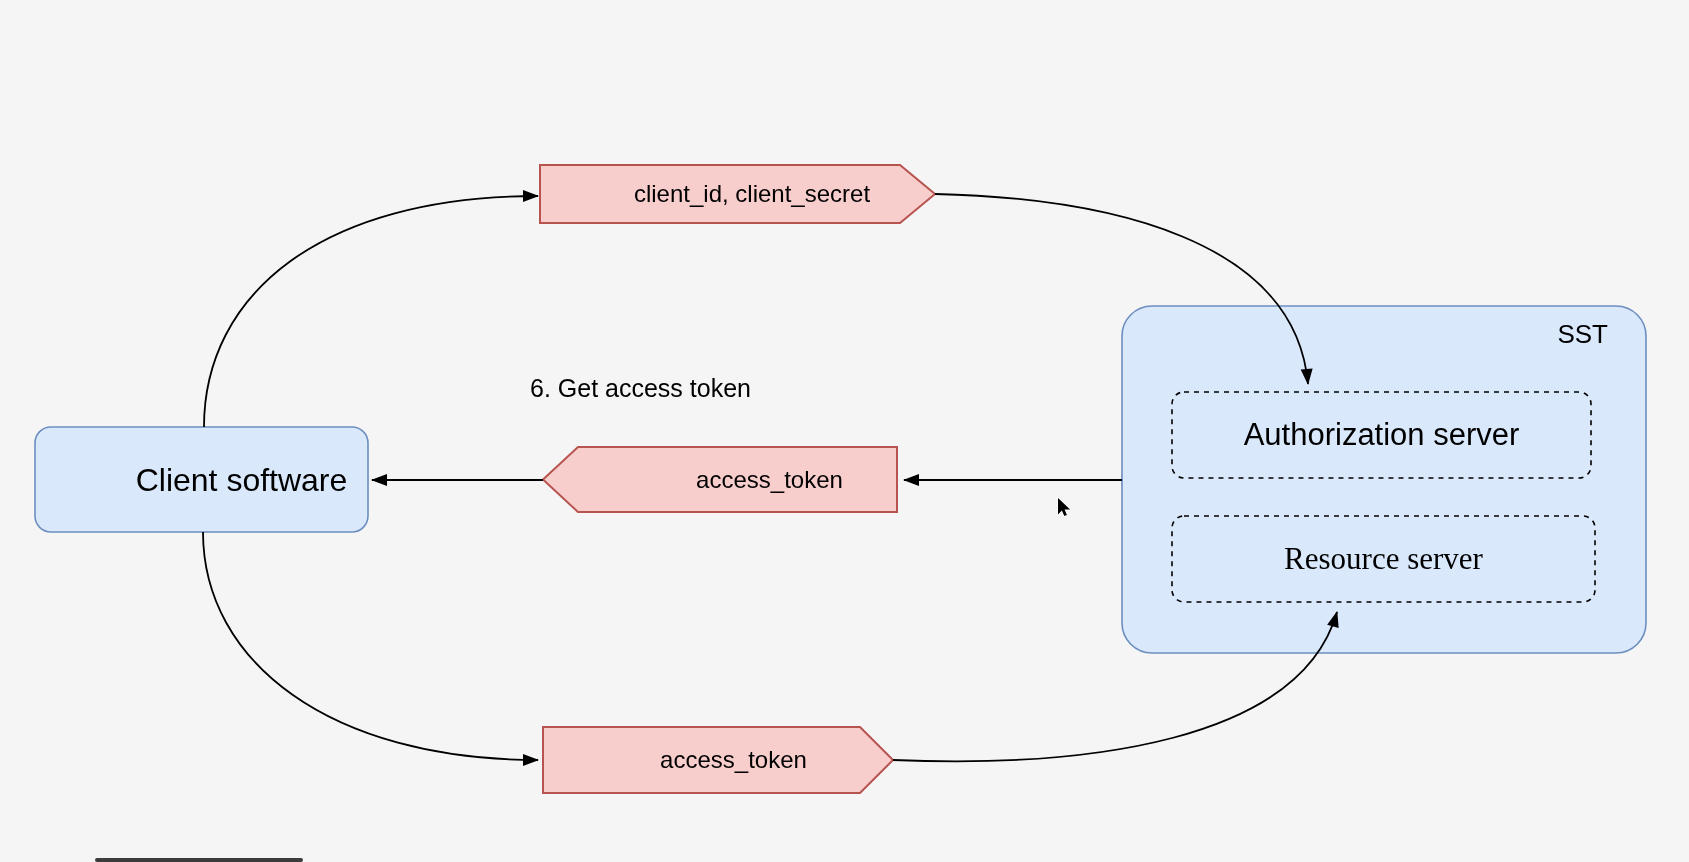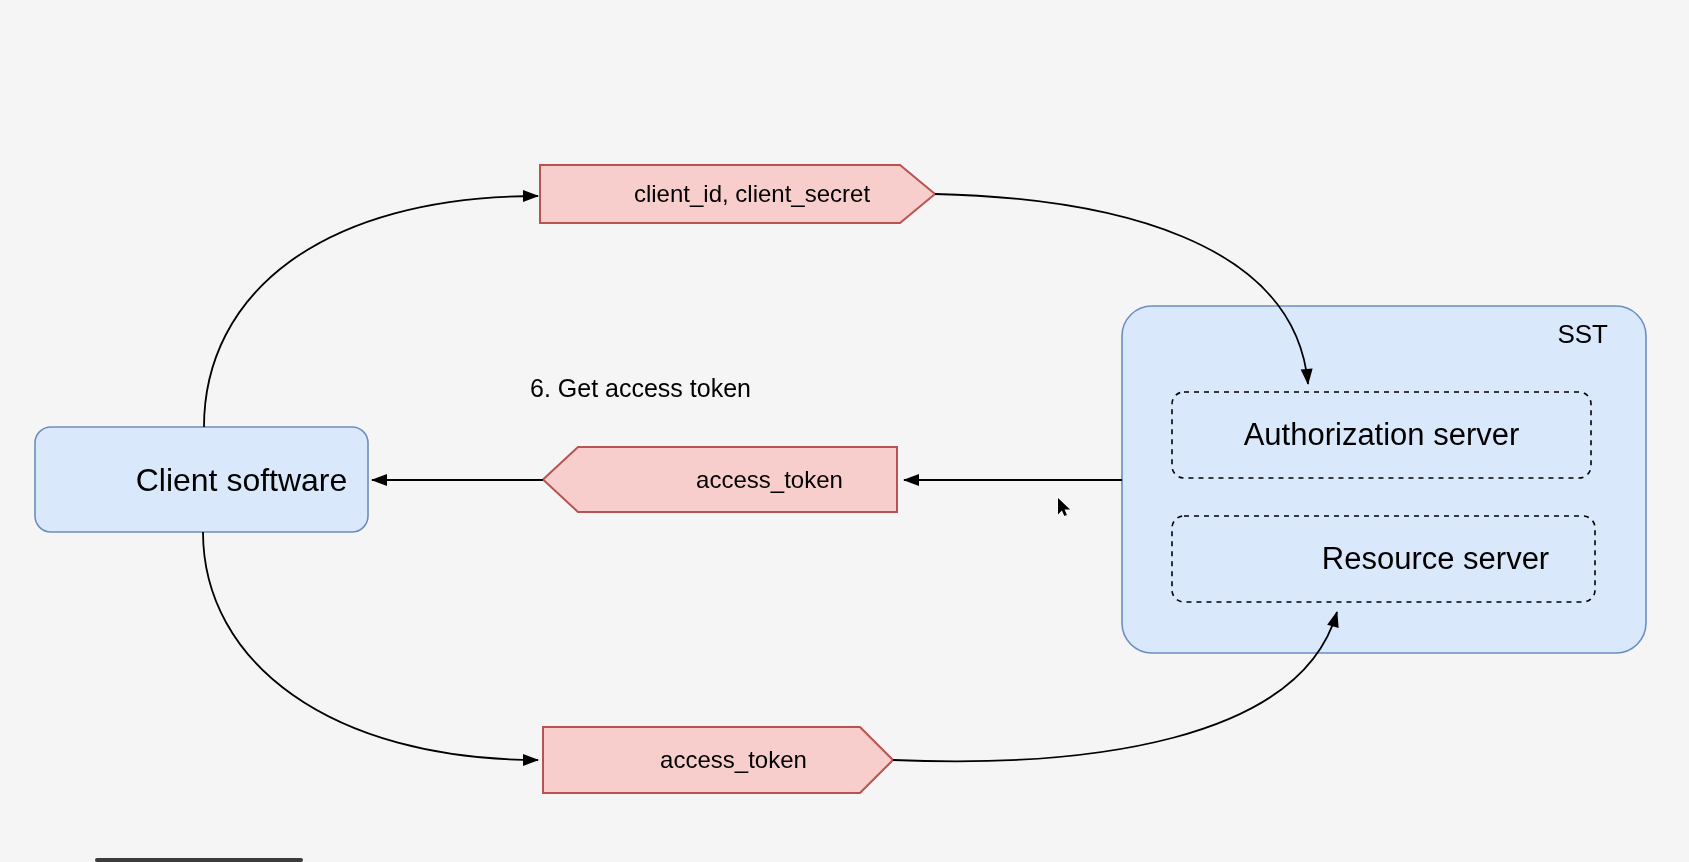--- a/index.html
+++ b/index.html
@@ -67,21 +67,21 @@
 
     <path d="M1058,498 l0,16.5 l3.9,-3.9 l2.4,5.5 l2.6,-1.1 l-2.3,-5.4 l5.5,0 Z" fill="#000" stroke="#fff" stroke-width="1.3" paint-order="stroke"></path>
   </svg>
 
   <div class="overlay node-label-lg" style="left:35px;top:427px;width:333px;height:105px;margin-left:40px;">Client software</div>
 
   <div class="overlay right sst-label" style="left:1122px;top:314px;width:486px;height:40px;">SST</div>
 
   <div class="overlay node-label-md" style="left:1172px;top:392px;width:419px;height:86px;">Authorization server</div>
 
-  <div class="overlay node-label-md" style="left:1224px;top:516px;width:423px;height:86px;">Resource server</div>
+  <div class="overlay node-label-md" style="left:1172px;top:516px;width:423px;height:86px;font-family:Liberation Serif, serif;">Resource server</div>
 
   <div class="overlay signal-label" style="left:540px;top:165px;width:360px;height:58px;">client_id, client_secret</div>
 
   <div class="overlay signal-label" style="left:578px;top:447px;width:319px;height:65px;">access_token</div>
 
   <div class="overlay signal-label" style="left:543px;top:727px;width:317px;height:66px;">access_token</div>
 
 
   <div class="step-label" style="left:530px;top:371px;width:400px;">6. Get access token</div>
 

